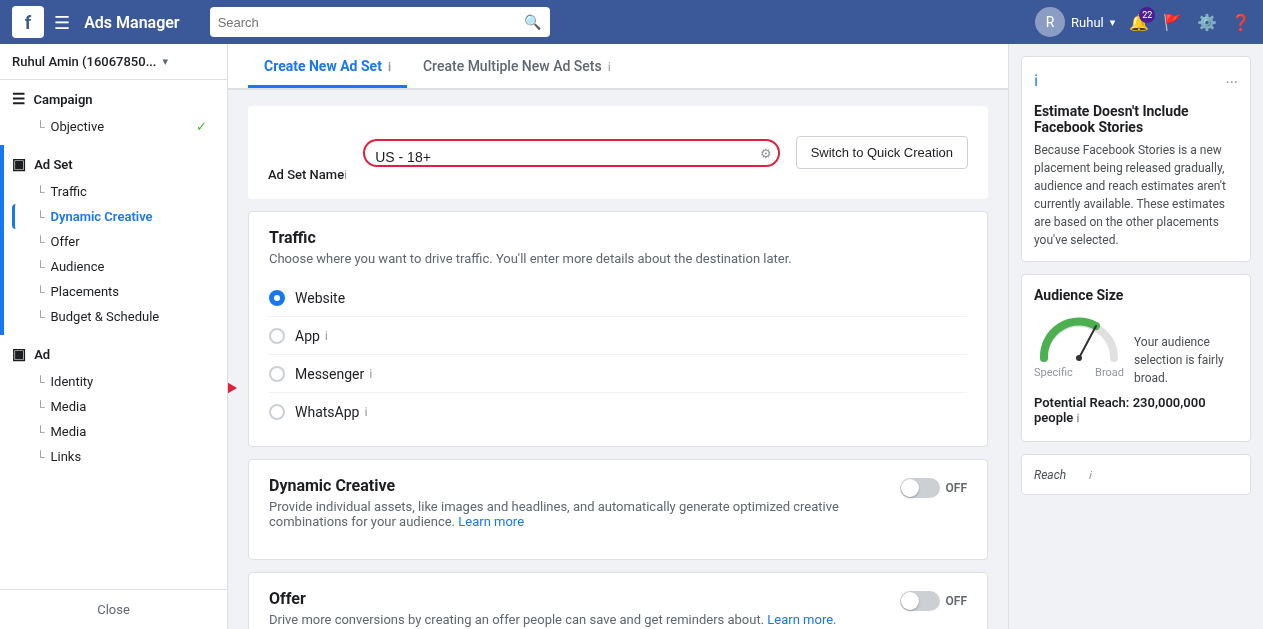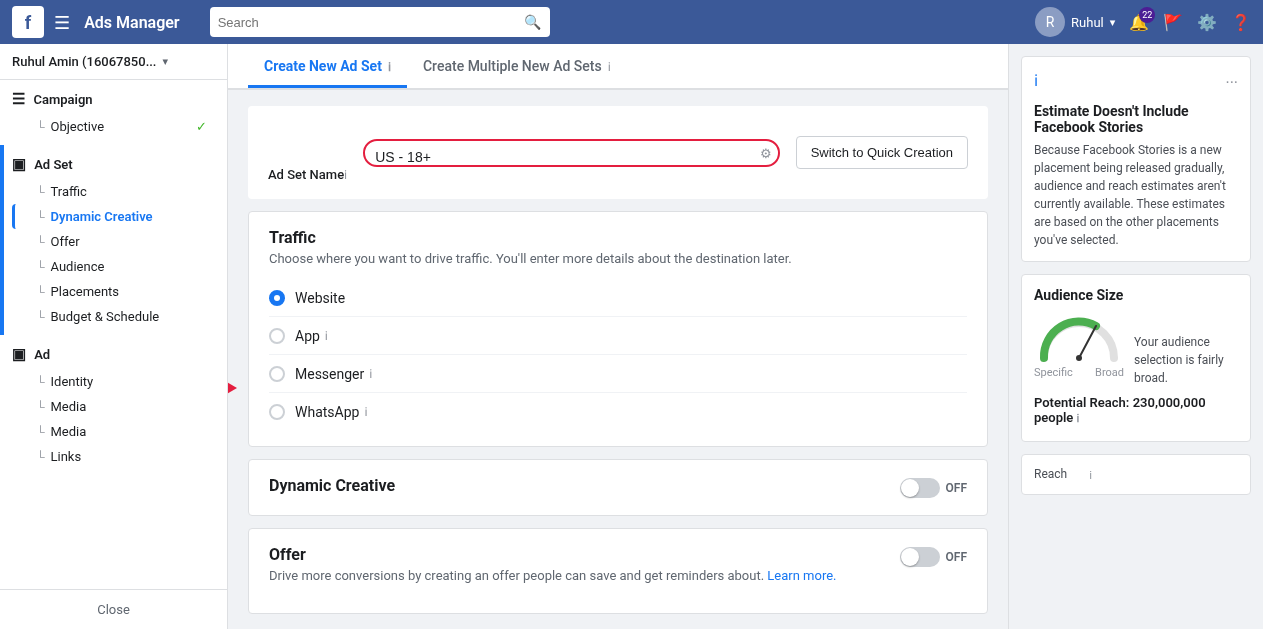--- a/index.html
+++ b/index.html
@@ -280,21 +280,21 @@
     .rp-text { font-size: 12px; color: #4b4f56; line-height: 1.5; }
     .rp-info-icon { color: #1877f2; font-size: 16px; margin-bottom: 4px; }
 
     .audience-size-label { font-size: 14px; font-weight: 700; color: #1c1e21; }
     .gauge-container { display: flex; align-items: flex-end; gap: 10px; margin-bottom: 8px; }
     .gauge-text { font-size: 12px; color: #4b4f56; line-height: 1.5; }
     .gauge-labels { display: flex; justify-content: space-between; font-size: 11px; color: #90949c; margin-bottom: 8px; width: 90px; }
     .potential-reach { font-size: 13px; color: #1c1e21; margin-bottom: 4px; }
     .potential-reach span { font-weight: 600; }
     .estimated-label { font-size: 14px; font-weight: 700; color: #1c1e21; margin-bottom: 4px; }
-    .estimated-sub { font-size: 12px; color: #4b4f56; display: flex; align-items: flex-start; gap: 22px; }
+    .estimated-sub { font-size: 12px; color: #4b4f56; display: flex; align-items: center; gap: 22px; font-style: italic; }
 
     
     ::-webkit-scrollbar { width: 6px; }
     ::-webkit-scrollbar-thumb { background: #ccd0d5; border-radius: 3px; }
 
     .top-bar-wrapper {
       background: #fff;
       border-bottom: 1px solid #dddfe2;
     }
   </style>
@@ -463,20 +463,24 @@
             <span class="radio-label">
               WhatsApp <span class="info-icon">ℹ</span>
             </span>
           </div>
         </div>
 
         <div class="card">
           <div class="toggle-row">
             <div class="toggle-info">
               <div class="card-title">Dynamic Creative</div>
+              <div class="card-subtitle">
+                Provide individual assets, like images and headlines, and automatically generate optimized creative combinations for your audience.
+                <a class="learn-more" href="#">Learn more</a>
+              </div>
             </div>
             <div class="toggle-switch">
               <div class="toggle-track">
                 <div class="toggle-thumb"></div>
               </div>
               <span class="toggle-label">OFF</span>
             </div>
           </div>
         </div>
 

